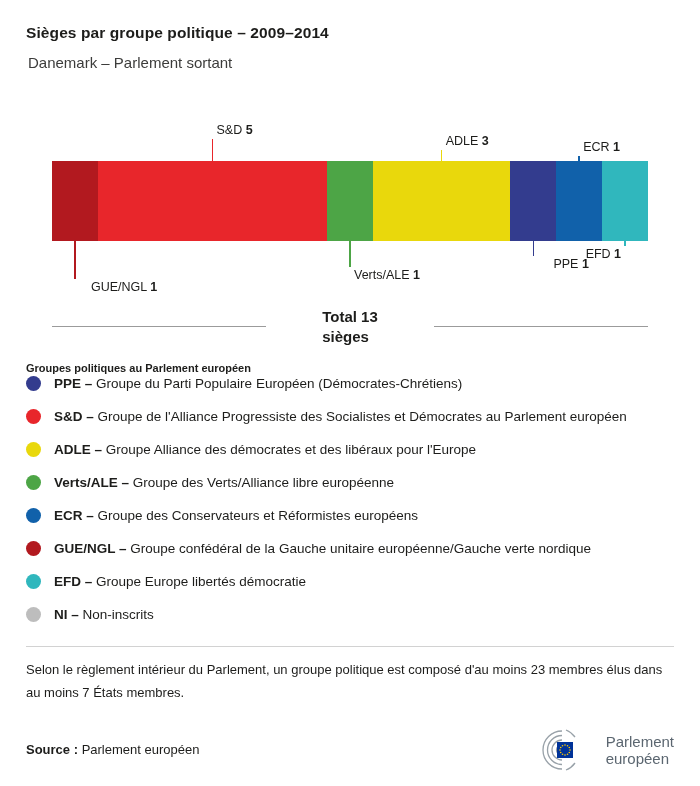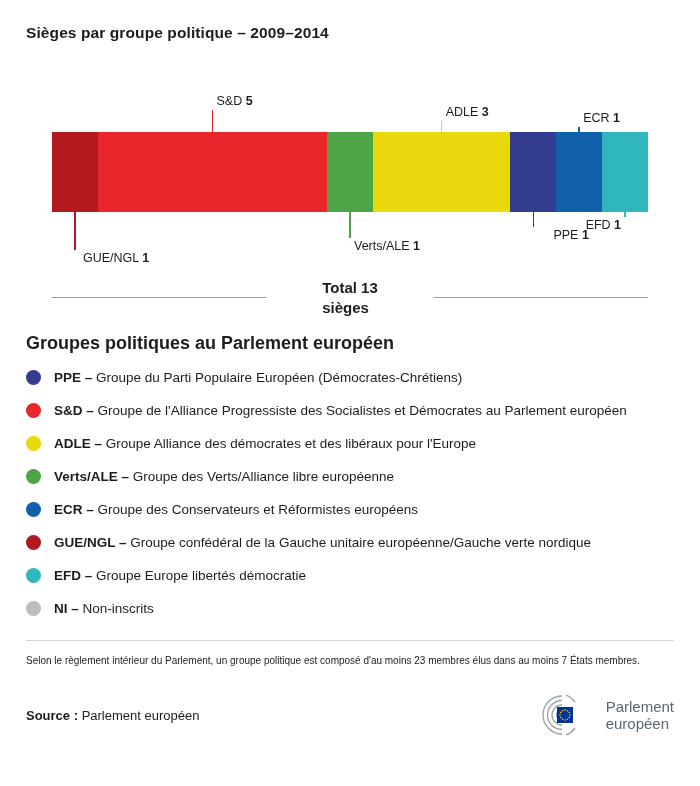--- a/index.html
+++ b/index.html
@@ -21,48 +21,49 @@
   .callout { position: absolute; width: 0; }
   .co-line { position: absolute; left: -0.75px; width: 1.5px; top: 0; bottom: 0; }
   .co-label { position: absolute; white-space: nowrap; font-size: 12.5px; color: #1d1d1b; padding: 1px 0 2px; }
   .co-label b { font-weight: 700; }
 
   .total-row { display: flex; align-items: center; margin: 66px 26px 0; }
   .total-row .rule { flex: 1; height: 1px; background: #9b9b9b; }
   .total-text { margin: 0 56px; text-align: left; font-weight: 700; font-size: 15px; line-height: 1.3; }
 
   .legend { margin-top: 16px; }
-  .legend-title { font-size: 18px; font-weight: 700; margin: 0 0 16px; }
+  .legend-title { font-size: 11px; font-weight: 700; margin: 0 0 2px; }
   .legend-list { list-style: none; margin: 0; padding: 0; }
   .legend-item { display: flex; align-items: flex-start; margin-bottom: 18px; font-size: 13.5px; }
   .legend-item .dot { width: 15px; height: 15px; border-radius: 50%; flex: 0 0 15px; margin-right: 13px; }
   .legend-item b { font-weight: 700; }
 
   .divider { border: none; border-top: 1px solid #d2d2d2; margin: 24px 0 0; }
-  .footnote { margin-top: 11px; font-size: 10px; line-height: 1.8; color: #1d1d1b; max-width: 660px; }
+  .footnote { margin-top: 11px; font-size: 13px; line-height: 1.8; color: #1d1d1b; max-width: 660px; }
 
   .bottom-row { display: flex; justify-content: space-between; align-items: center; margin-top: 22px; }
   .source { font-size: 13px; }
   .source b { font-weight: 700; }
   .logo { display: flex; align-items: center; }
   .logo-text { font-size: 15px; line-height: 1.15; color: #5b6670; margin-left: 24px; }
 </style>
 </head>
 <body>
 
 <div class="page">
 
   <div class="title">Sièges par groupe politique – 2009–2014</div>
+  <div class="subtitle">Danemark – Parlement sortant</div>
 
   <div class="chart">
     <div class="bar">
         <div class="segment" style="flex: 1 0 0px; background: rgb(178, 25, 31);"></div>
         <div class="callout" style="left: 3.84615%; height: 38px; top: 100%;">
           <span class="co-line" style="background: rgb(178, 25, 31);"></span>
-          <span class="co-label" style="top: 100%; left: 8px;"><span>GUE/NGL </span><b>1</b></span>
+          <span class="co-label" style="top: 100%; left: 16px;"><span>GUE/NGL </span><b>1</b></span>
         </div>
         <div class="segment" style="flex: 5 0 0px; background: rgb(232, 38, 43);"></div>
         <div class="callout" style="left: 26.9231%; height: 22px; top: -22px;">
           <span class="co-line" style="background: rgb(232, 38, 43);"></span>
           <span class="co-label" style="bottom: 100%; left: 4px;"><span>S&amp;D </span><b>5</b></span>
         </div>
         <div class="segment" style="flex: 1 0 0px; background: rgb(77, 165, 70);"></div>
         <div class="callout" style="left: 50%; height: 26px; top: 100%;">
           <span class="co-line" style="background: rgb(77, 165, 70);"></span>
           <span class="co-label" style="top: 100%; left: 4px;"><span>Verts/ALE </span><b>1</b></span>

